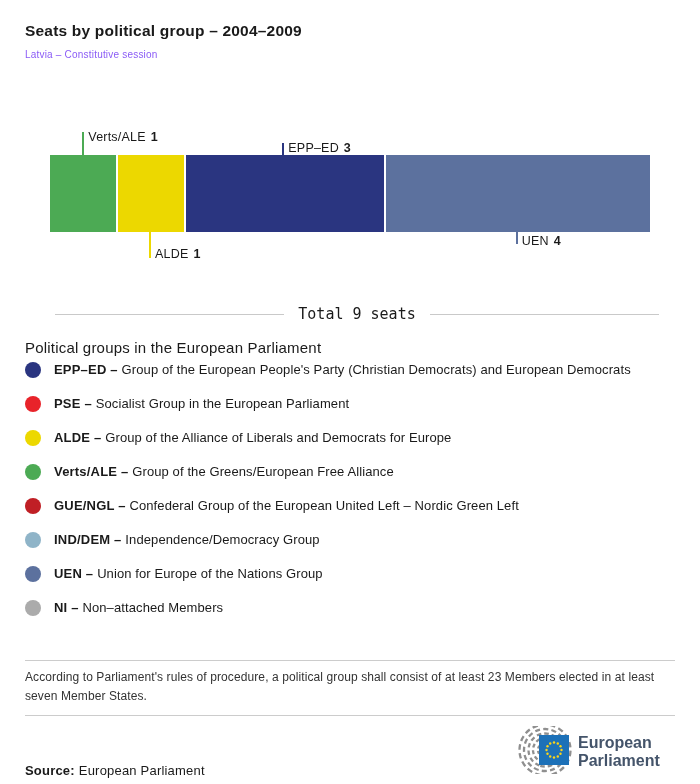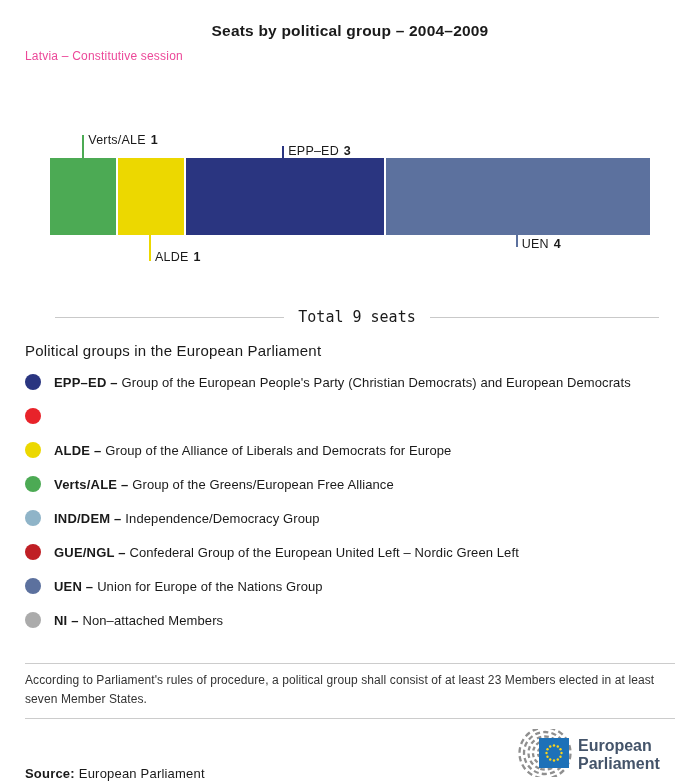--- a/index.html
+++ b/index.html
@@ -4,22 +4,22 @@
 <style>
   * { margin:0; padding:0; box-sizing:border-box; }
   html,body { background:#ffffff; }
   body {
     width:700px; height:784px; overflow:hidden;
     font-family:"Liberation Sans", sans-serif;
     color:#1a1a1a;
   }
   .page { padding:14px 25px 0 25px; }
 
-  .title { font-size:15.5px; font-weight:bold; letter-spacing:0.2px; margin-top:8px;text-align:center; }
-  .subtitle { font-size:12px; color:#ec4899; margin-top:9px; letter-spacing:0.2px; }
+  .title { font-size:15.5px; font-weight:bold; letter-spacing:0.2px; margin-top:8px; }
+  .subtitle { font-size:10px; color:#8b5cf6; margin-top:9px; letter-spacing:0.2px; }
 
   
   .chart { position:relative; height:142px; margin:67px 25px 0 25px; }
   .bar { position:absolute; left:0; right:0; top:28px; height:77px; display:flex; }
   .seg { height:100%; }
   .seg-gap { border-left:2px solid #ffffff; }
   .tick { position:absolute; width:2px; transform:translateX(-1px); }
   .tick.above.r2 { top:5px;  height:23px; }
   .tick.above.r1 { top:16px; height:12px; }
   .tick.below.r1 { top:105px; height:12px; }
@@ -34,21 +34,21 @@
   
   .total-row { display:flex; align-items:center; margin-top:36px; }
   .total-row .rule { height:1px; background:#c9c9c9; flex:1; }
   .total-row .rule.left { margin-left:30px; margin-right:14px; }
   .total-row .rule.right { margin-left:14px; margin-right:16px; }
   .total-text { font-family:"DejaVu Sans Mono", monospace; font-weight:normal; font-size:15px; }
 
   
   .legend-heading { font-size:15px; font-weight:normal; letter-spacing:0.2px; margin-top:16px; }
   .legend { margin-top:6px; }
-  .legend-row { display:flex; align-items:center; height:34px; }
+  .legend-row { display:flex; height:34px; }
   .dot { width:16px; height:16px; border-radius:50%; flex:0 0 16px; margin-right:13px; }
   .legend-text { font-size:13px; letter-spacing:0.1px; }
   .legend-text b { letter-spacing:0.2px; }
 
   
   .hr { height:1px; background:#cccccc; }
   .hr.top { margin-top:26px; }
   .hr.bottom { margin-top:9px; }
   .note { margin-top:7px; font-size:12px; line-height:19px; color:#333333; letter-spacing:0.1px; }
   .bottom-row { display:flex; justify-content:space-between; align-items:flex-end; margin-top:10px; }
@@ -88,36 +88,37 @@
 
   <div class="legend-heading">Political groups in the European Parliament</div>
 
   <div class="legend">
     <div class="legend-row">
       <span class="dot" style="background: rgb(42, 53, 128);"></span>
       <span class="legend-text"><b><span>EPP–ED</span><span> – </span></b><span>Group of the European People's Party (Christian Democrats) and European Democrats</span></span>
     </div>
     <div class="legend-row">
       <span class="dot" style="background: rgb(232, 35, 42);"></span>
+      <span class="legend-text"><b><span>PSE</span><span> – </span></b><span>Socialist Group in the European Parliament</span></span>
     </div>
     <div class="legend-row">
       <span class="dot" style="background: rgb(236, 216, 0);"></span>
       <span class="legend-text"><b><span>ALDE</span><span> – </span></b><span>Group of the Alliance of Liberals and Democrats for Europe</span></span>
     </div>
     <div class="legend-row">
       <span class="dot" style="background: rgb(76, 170, 84);"></span>
       <span class="legend-text"><b><span>Verts/ALE</span><span> – </span></b><span>Group of the Greens/European Free Alliance</span></span>
     </div>
     <div class="legend-row">
+      <span class="dot" style="background: rgb(192, 31, 37);"></span>
+      <span class="legend-text"><b><span>GUE/NGL</span><span> – </span></b><span>Confederal Group of the European United Left – Nordic Green Left</span></span>
+    </div>
+    <div class="legend-row">
       <span class="dot" style="background: rgb(143, 180, 200);"></span>
       <span class="legend-text"><b><span>IND/DEM</span><span> – </span></b><span>Independence/Democracy Group</span></span>
-    </div>
-    <div class="legend-row">
-      <span class="dot" style="background: rgb(192, 31, 37);"></span>
-      <span class="legend-text"><b><span>GUE/NGL</span><span> – </span></b><span>Confederal Group of the European United Left – Nordic Green Left</span></span>
     </div>
     <div class="legend-row">
       <span class="dot" style="background: rgb(92, 113, 158);"></span>
       <span class="legend-text"><b><span>UEN</span><span> – </span></b><span>Union for Europe of the Nations Group</span></span>
     </div>
     <div class="legend-row">
       <span class="dot" style="background: rgb(171, 171, 171);"></span>
       <span class="legend-text"><b><span>NI</span><span> – </span></b><span>Non–attached Members</span></span>
     </div>
   </div>

